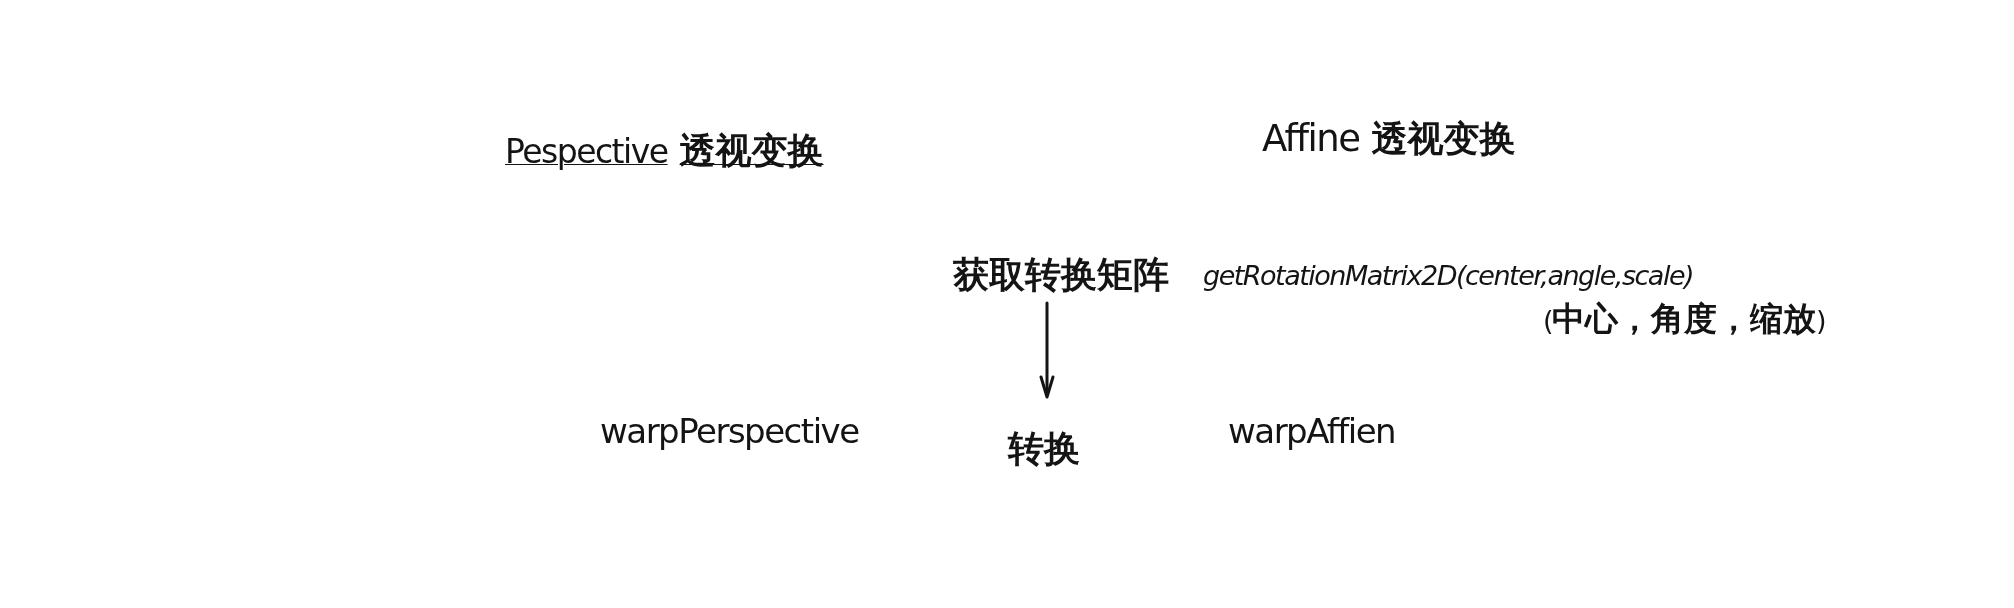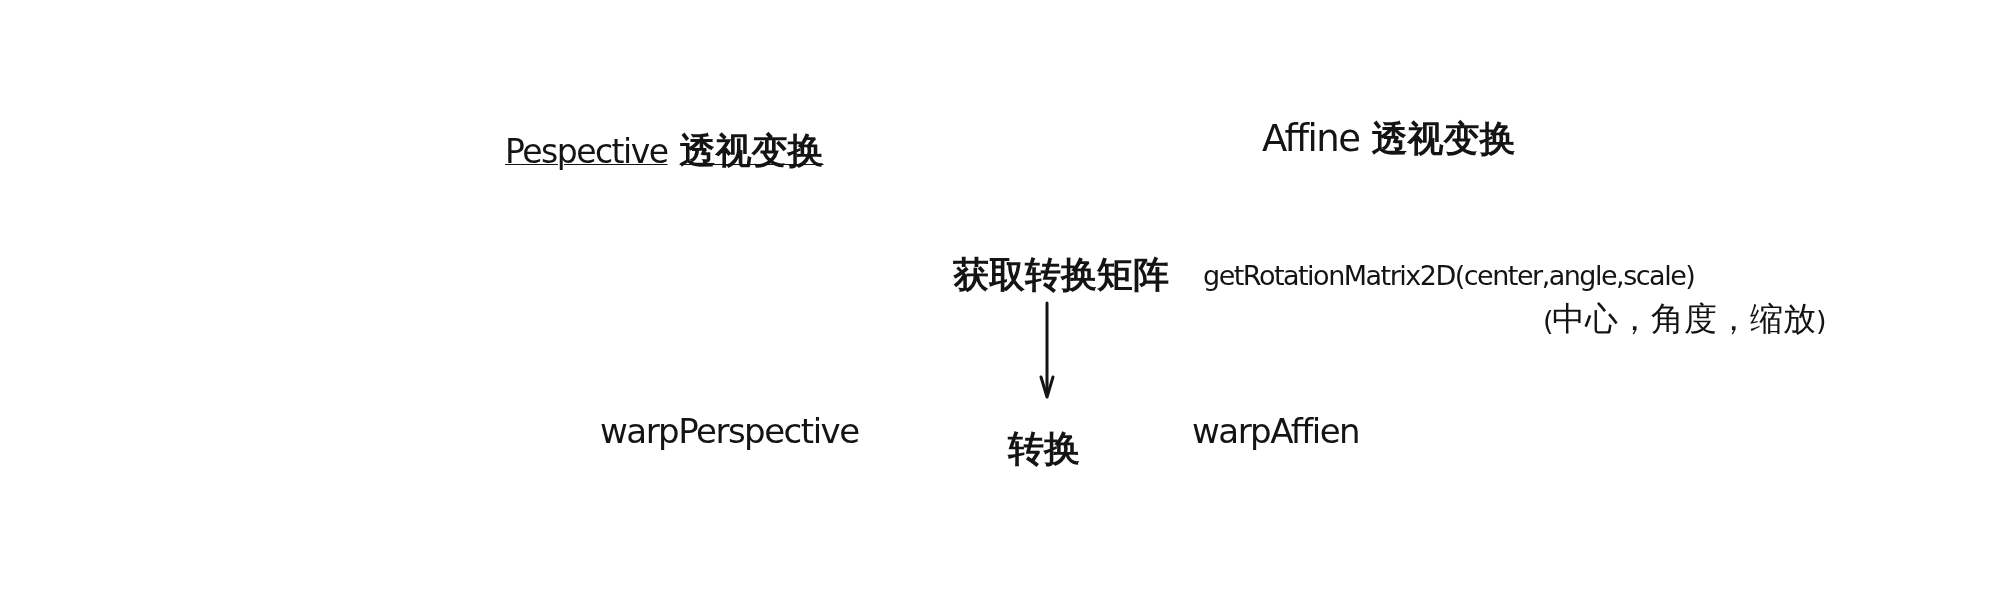--- a/index.html
+++ b/index.html
@@ -18,21 +18,21 @@
   }
   .abs { position: absolute; white-space: nowrap; line-height: 1.15; }
 
   
   .hand    { font-size: 32px; letter-spacing: -1.5px; font-weight: 400; }
   .hand-sm { font-size: 27px; letter-spacing: -1.5px; font-weight: 400; }
 
   
   .cjk-title { font-size: 36px; font-weight: 700; }
   .cjk-fn    { font-size: 38px; font-weight: 700; }
-  .cjk-args  { font-size: 33px; font-weight: 400; }
+  .cjk-args  { font-size: 33px; font-weight: 700; }
   .cjk-label { font-size: 36px; font-weight: 700; }
 
   .gap-r { margin-right: 12px; }
 
   .arrow-svg { display: block; }
   .arrow-svg line, .arrow-svg polyline {
     stroke: #141414;
     stroke-width: 3;
     fill: none;
     stroke-linecap: round;
@@ -66,25 +66,25 @@
 
   <div class="abs" style="left:1008px; top:428px;">
     <span class="cjk-label">转换</span>
   </div>
 
   <div class="abs" style="left:1262px; top:118px;">
     <span class="hand gap-r" style="font-size:37px;">Affine</span><span class="cjk-title">透视变换</span>
   </div>
 
 
-  <div class="abs" style="left:1203px; top:260px;">
+  <div class="abs" style="left:1203px; top:260px;font-style:italic;">
     <span class="hand-sm">getRotationMatrix2D(center,angle,scale)</span>
   </div>
 
   <div class="abs" style="left:1543px; top:300px;">
     <span class="hand-sm">(</span><span class="cjk-args">中心，角度，缩放</span><span class="hand-sm">)</span>
   </div>
 
-  <div class="abs" style="left:1192px; top:412px;">
+  <div class="abs" style="left:1228px; top:412px;">
     <span class="hand" style="font-size:34px;">warpAffien</span>
   </div>
 
 </div>
 
 </body></html>

